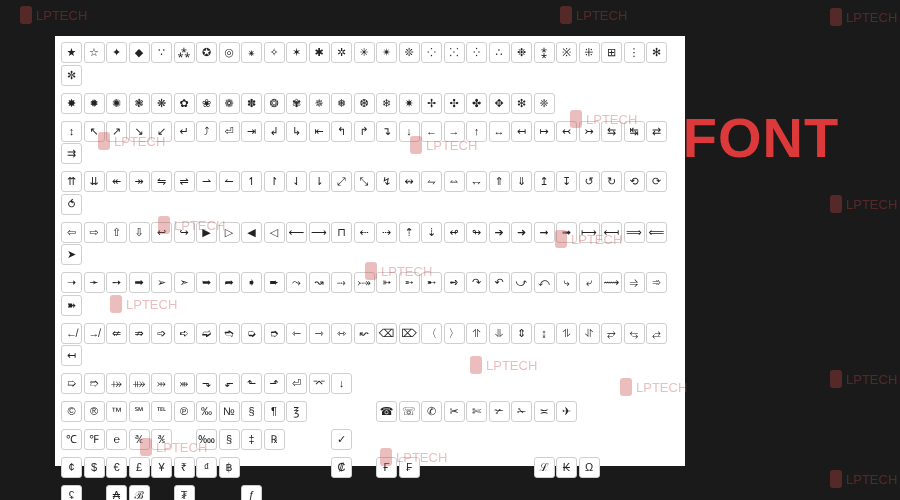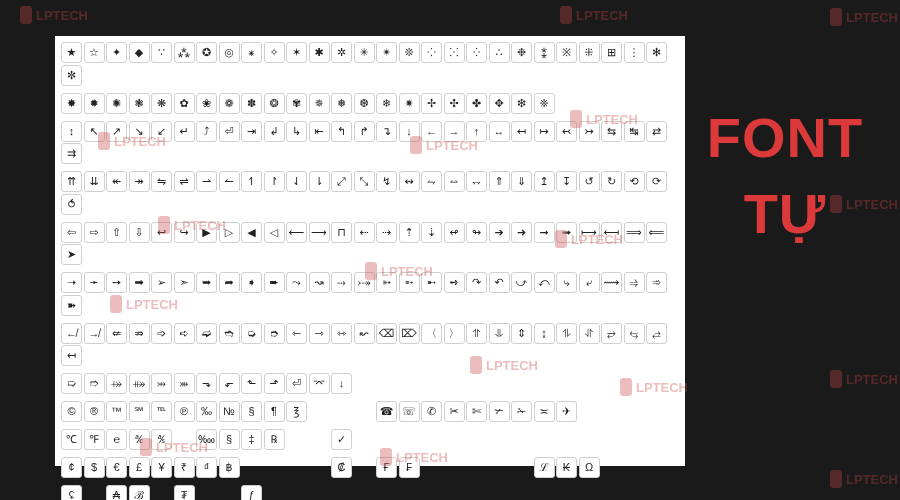--- a/index.html
+++ b/index.html
@@ -9,21 +9,21 @@
     background: #1a1a1a;
     position: relative;
     overflow: hidden;
     font-family: Arial, sans-serif;
   }
   .watermark {
     position: absolute;
     color: #c74545;
     opacity: 0.35;
     font-size: 13px;
-    font-weight: bold;
+    font-weight: normal;
     display: flex;
     align-items: center;
     gap: 4px;
   }
   .watermark .wm-icon {
     width: 12px;
     height: 18px;
     background: #c74545;
     border-radius: 3px;
     display:inline-block;
@@ -56,21 +56,21 @@
     overflow: hidden;
   }
   .gap-cell {
     width: 21px;
     height: 21px;
     visibility: hidden;
   }
   .row-break { width: 100%; height: 4px; }
   .title {
     position: absolute;
-    right: 20px;
+    right: 44px;
     top: 100px;
     color: #dc3a3a;
     font-weight: 900;
     font-size: 56px;
     line-height: 1.35;
     text-align: center;
     width: 190px;
     letter-spacing: 1px;
   }
 </style>
@@ -383,21 +383,20 @@
       <div class="gap-cell"></div>
       <div class="gap-cell"></div>
       <div class="gap-cell"></div>
       <div class="gap-cell"></div>
       <div class="gap-cell"></div>
     </div>
 </div>
 
 <div class="title">
   <div>FONT</div>
-  <div>TỰ</div>
 </div>
 
 <div id="wm-layer">
     <div class="watermark" style="left: 20px; top: 6px;">
       <span class="wm-icon"></span>
       <span>LPTECH</span>
     </div>
     <div class="watermark" style="left: 560px; top: 6px;">
       <span class="wm-icon"></span>
       <span>LPTECH</span>

